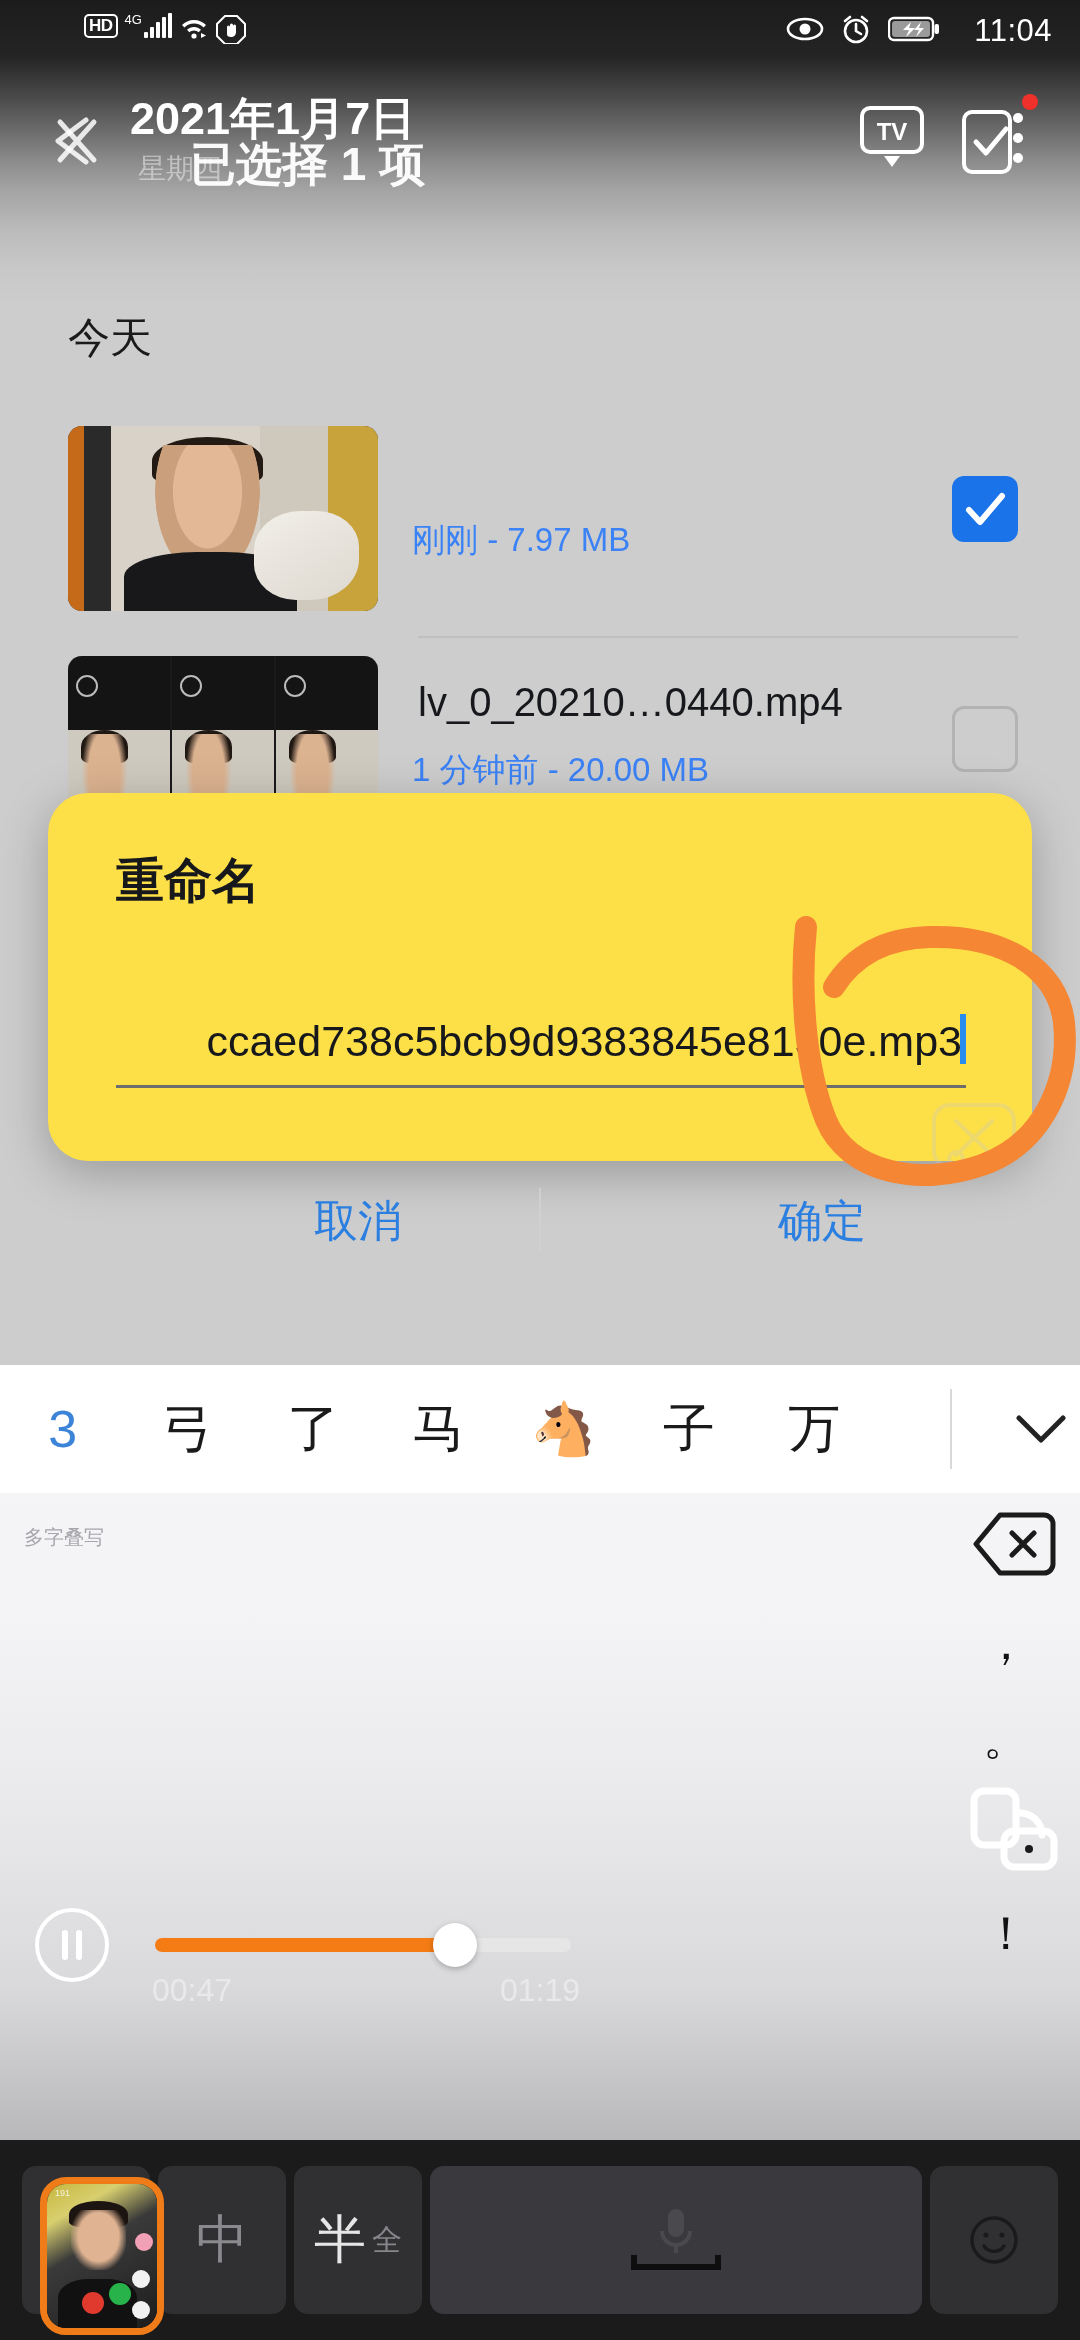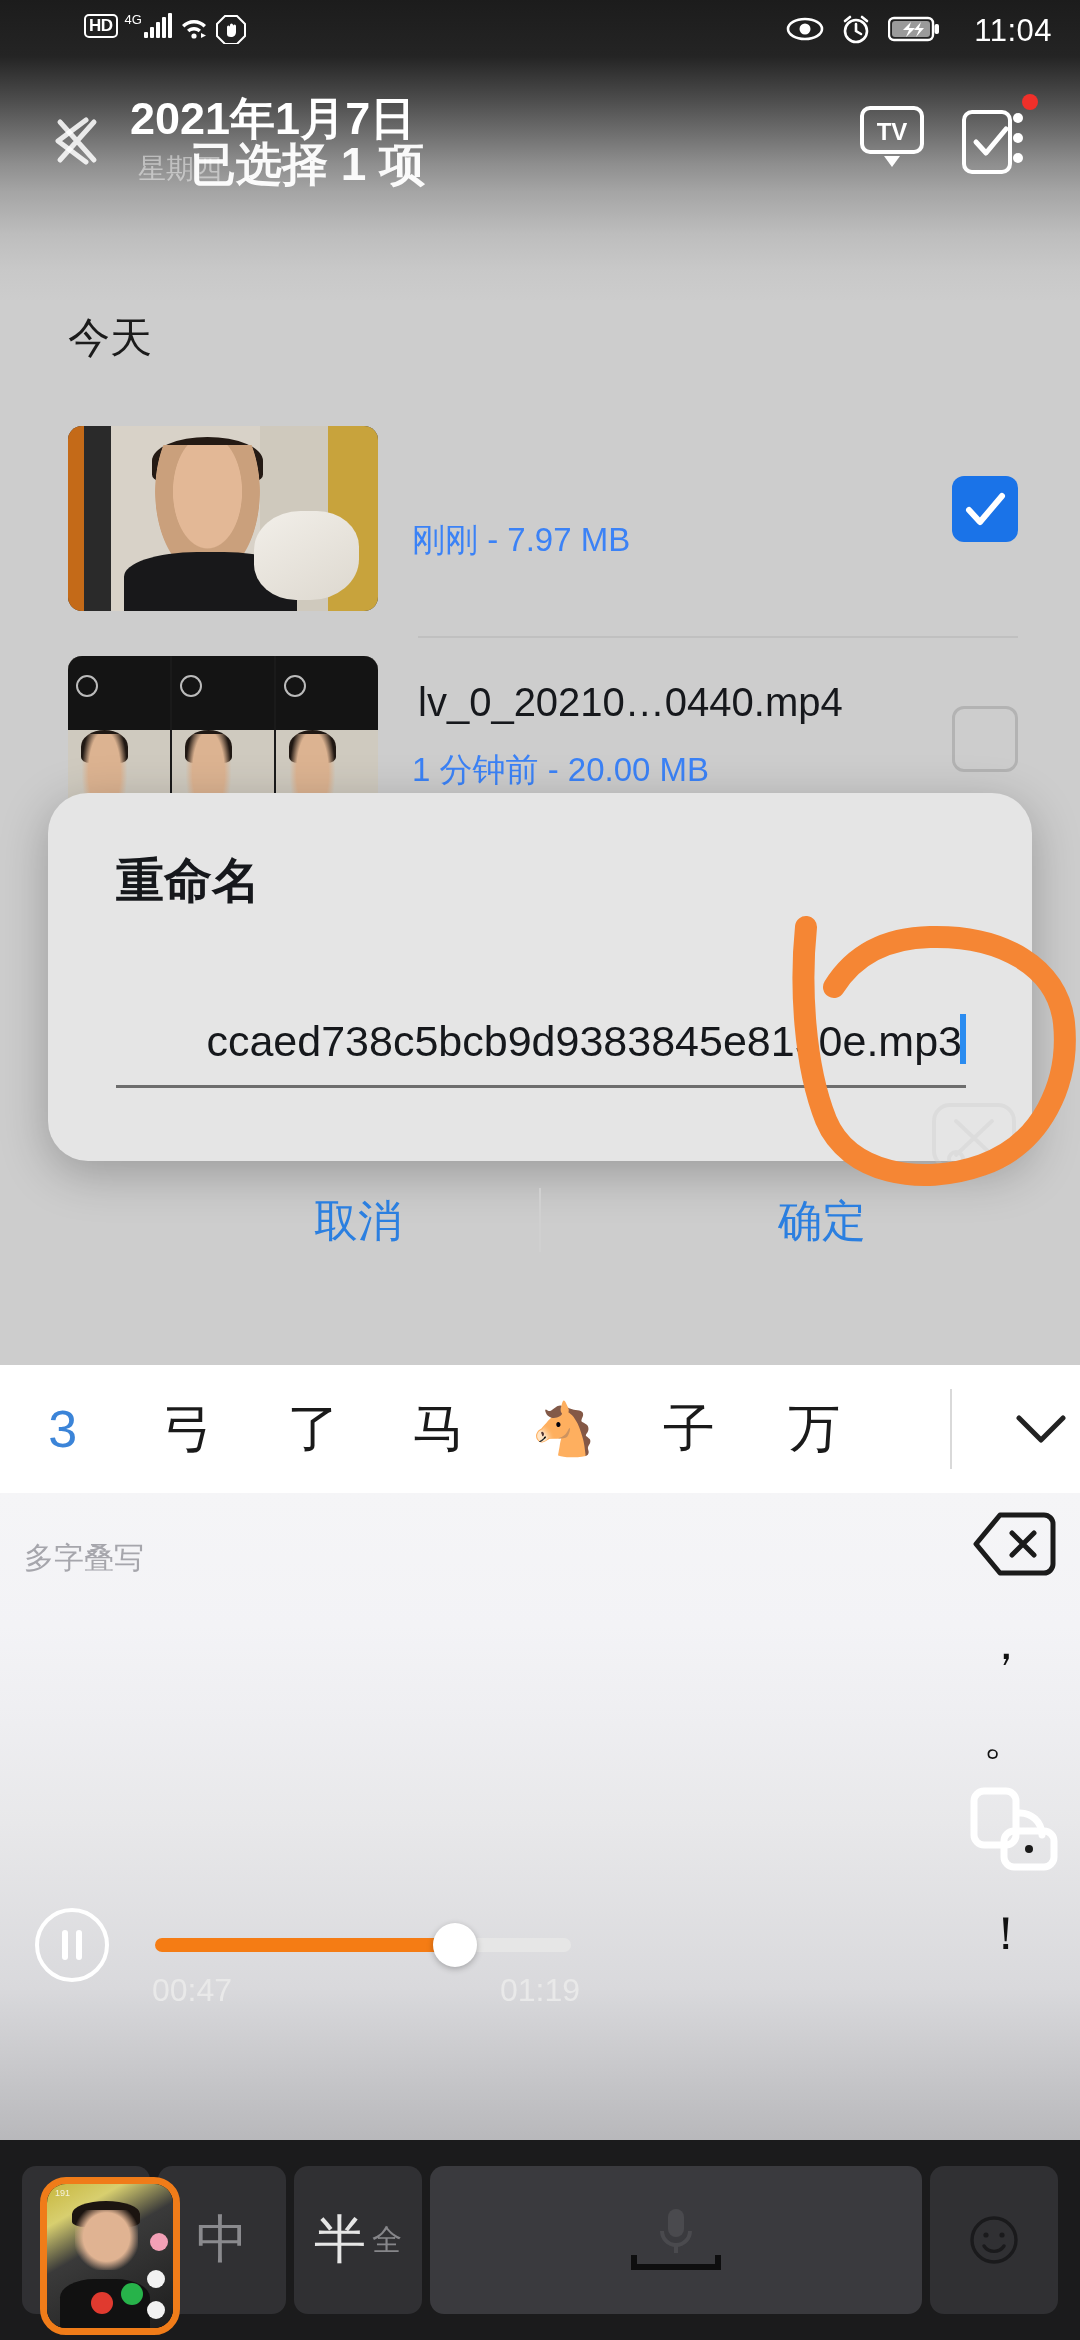--- a/index.html
+++ b/index.html
@@ -116,21 +116,21 @@
   .th2 .f{
     position:absolute; left:14%; top:42%; width:44%; height:52%;
     background:radial-gradient(ellipse at 50% 40%,#dcb391 0 50%, rgba(0,0,0,0) 72%);
   }
   .th2 .h{ position:absolute; left:13%; top:40%; width:46%; height:18%; background:#201813; border-radius:50% 50% 18% 18%;}
   .th2 .heart{ position:absolute; left:8%; top:10%; width:22px; height:22px; border:2px solid #bbb; border-radius:50%; }
 
   
   .dialog{
     position:absolute; left:48px; top:793px; width:984px; height:368px;
-    background:#e5e5e5; border-radius:40px;
+    background:#fde047; border-radius:40px;
     box-shadow:0 12px 48px rgba(0,0,0,.25);
   }
   .dlg-title{ position:absolute; left:68px; top:56px; font-size:48px; font-weight:bold; color:#16181c; }
   .dlg-input-wrap{ position:absolute; left:68px; top:200px; width:850px; height:95px; }
   .dlg-input{
     position:absolute; left:0; bottom:22px; width:100%;
     font-size:43px; color:#16181c; white-space:nowrap; overflow:hidden;
     text-align:right; padding-right:4px; direction:ltr;
   }
   .dlg-underline{ position:absolute; left:0; bottom:0; width:100%; height:3px; background:#6d6d6d; }
@@ -163,21 +163,21 @@
   .cand.num{ color:#3b84d8; }
   .cand.clip{ overflow:hidden; position:relative; }
   .cand.clip span{ position:absolute; left:50%; top:-18px; transform:translateX(-50%); }
   .cand-div{ position:absolute; right:128px; top:24px; width:2px; height:80px; background:#d9d9d9; }
   .chev{ width:78px; display:flex; align-items:center; justify-content:center; }
 
   .hw-area{
     position:absolute; left:0; top:128px; width:1080px; height:825px;
     background:linear-gradient(180deg,#f5f5f7 0%,#f3f3f6 16%,#efeff2 26%,#e8e8ea 40%,#d9d9dc 60%,#b9b9bc 78%,#9d9da0 92%,#8f8f92 100%);
   }
-  .hw-hint{ position:absolute; left:24px; top:45px; font-size:30px; color:#a6a6ac; }
+  .hw-hint{ position:absolute; left:24px; top:31px; font-size:20px; color:#a6a6ac; }
   .bksp{ position:absolute; right:24px; top:16px; width:84px; height:70px; }
   .punc{
     position:absolute; right:44px; font-size:46px; color:#111; width:60px; text-align:center;
   }
   .p-comma{ top:120px; }
   .p-period{ top:215px; }
   .p-excl{ top:410px; }
   .rotate-ico{ position:absolute; right:22px; top:290px; width:92px; height:92px; }
 
   
@@ -205,21 +205,21 @@
     font-size:52px; color:#e6e6e6;
   }
   .key.small{ flex:0 0 128px; }
   .key.space{ flex:1 1 auto; background:#3a3a3e; }
   .key.dim{ color:#8a8a8e; }
   .key.ret{ flex:0 0 158px; font-size:46px; }
   .key-sub{ font-size:30px; color:#86868a; margin-left:6px; }
 
   
   .pip{
-    position:absolute; left:40px; top:2177px; width:140px; height:158px;
+    position:absolute; left:40px; top:2177px; width:124px; height:158px;
     border:7px solid #f07c19; border-radius:26px; overflow:hidden; background:#000;
   }
   .pip .vid{ width:100%; height:100%; position:relative;
     background:linear-gradient(150deg,#c7b63d 0%,#d8cf6f 20%,#3a3a3a 42%,#1d1d1d 100%); }
   .pip .pface{ position:absolute; left:22%; top:18%; width:50%; height:42%;
     background:radial-gradient(ellipse at 50% 45%, #e0b392 0 52%, rgba(0,0,0,0) 75%); }
   .pip .phair{ position:absolute; left:20%; top:12%; width:54%; height:18%; background:#1b1410; border-radius:50% 50% 20% 20%; }
   .pip .pbody{ position:absolute; left:10%; bottom:0; width:72%; height:34%; background:#111; border-radius:38% 38% 0 0; }
   .pip .dot{ position:absolute; border-radius:50%; }
   .pip .dot.red{ right:48%; bottom:10%; width:22px; height:22px; background:#e03a2f; }

